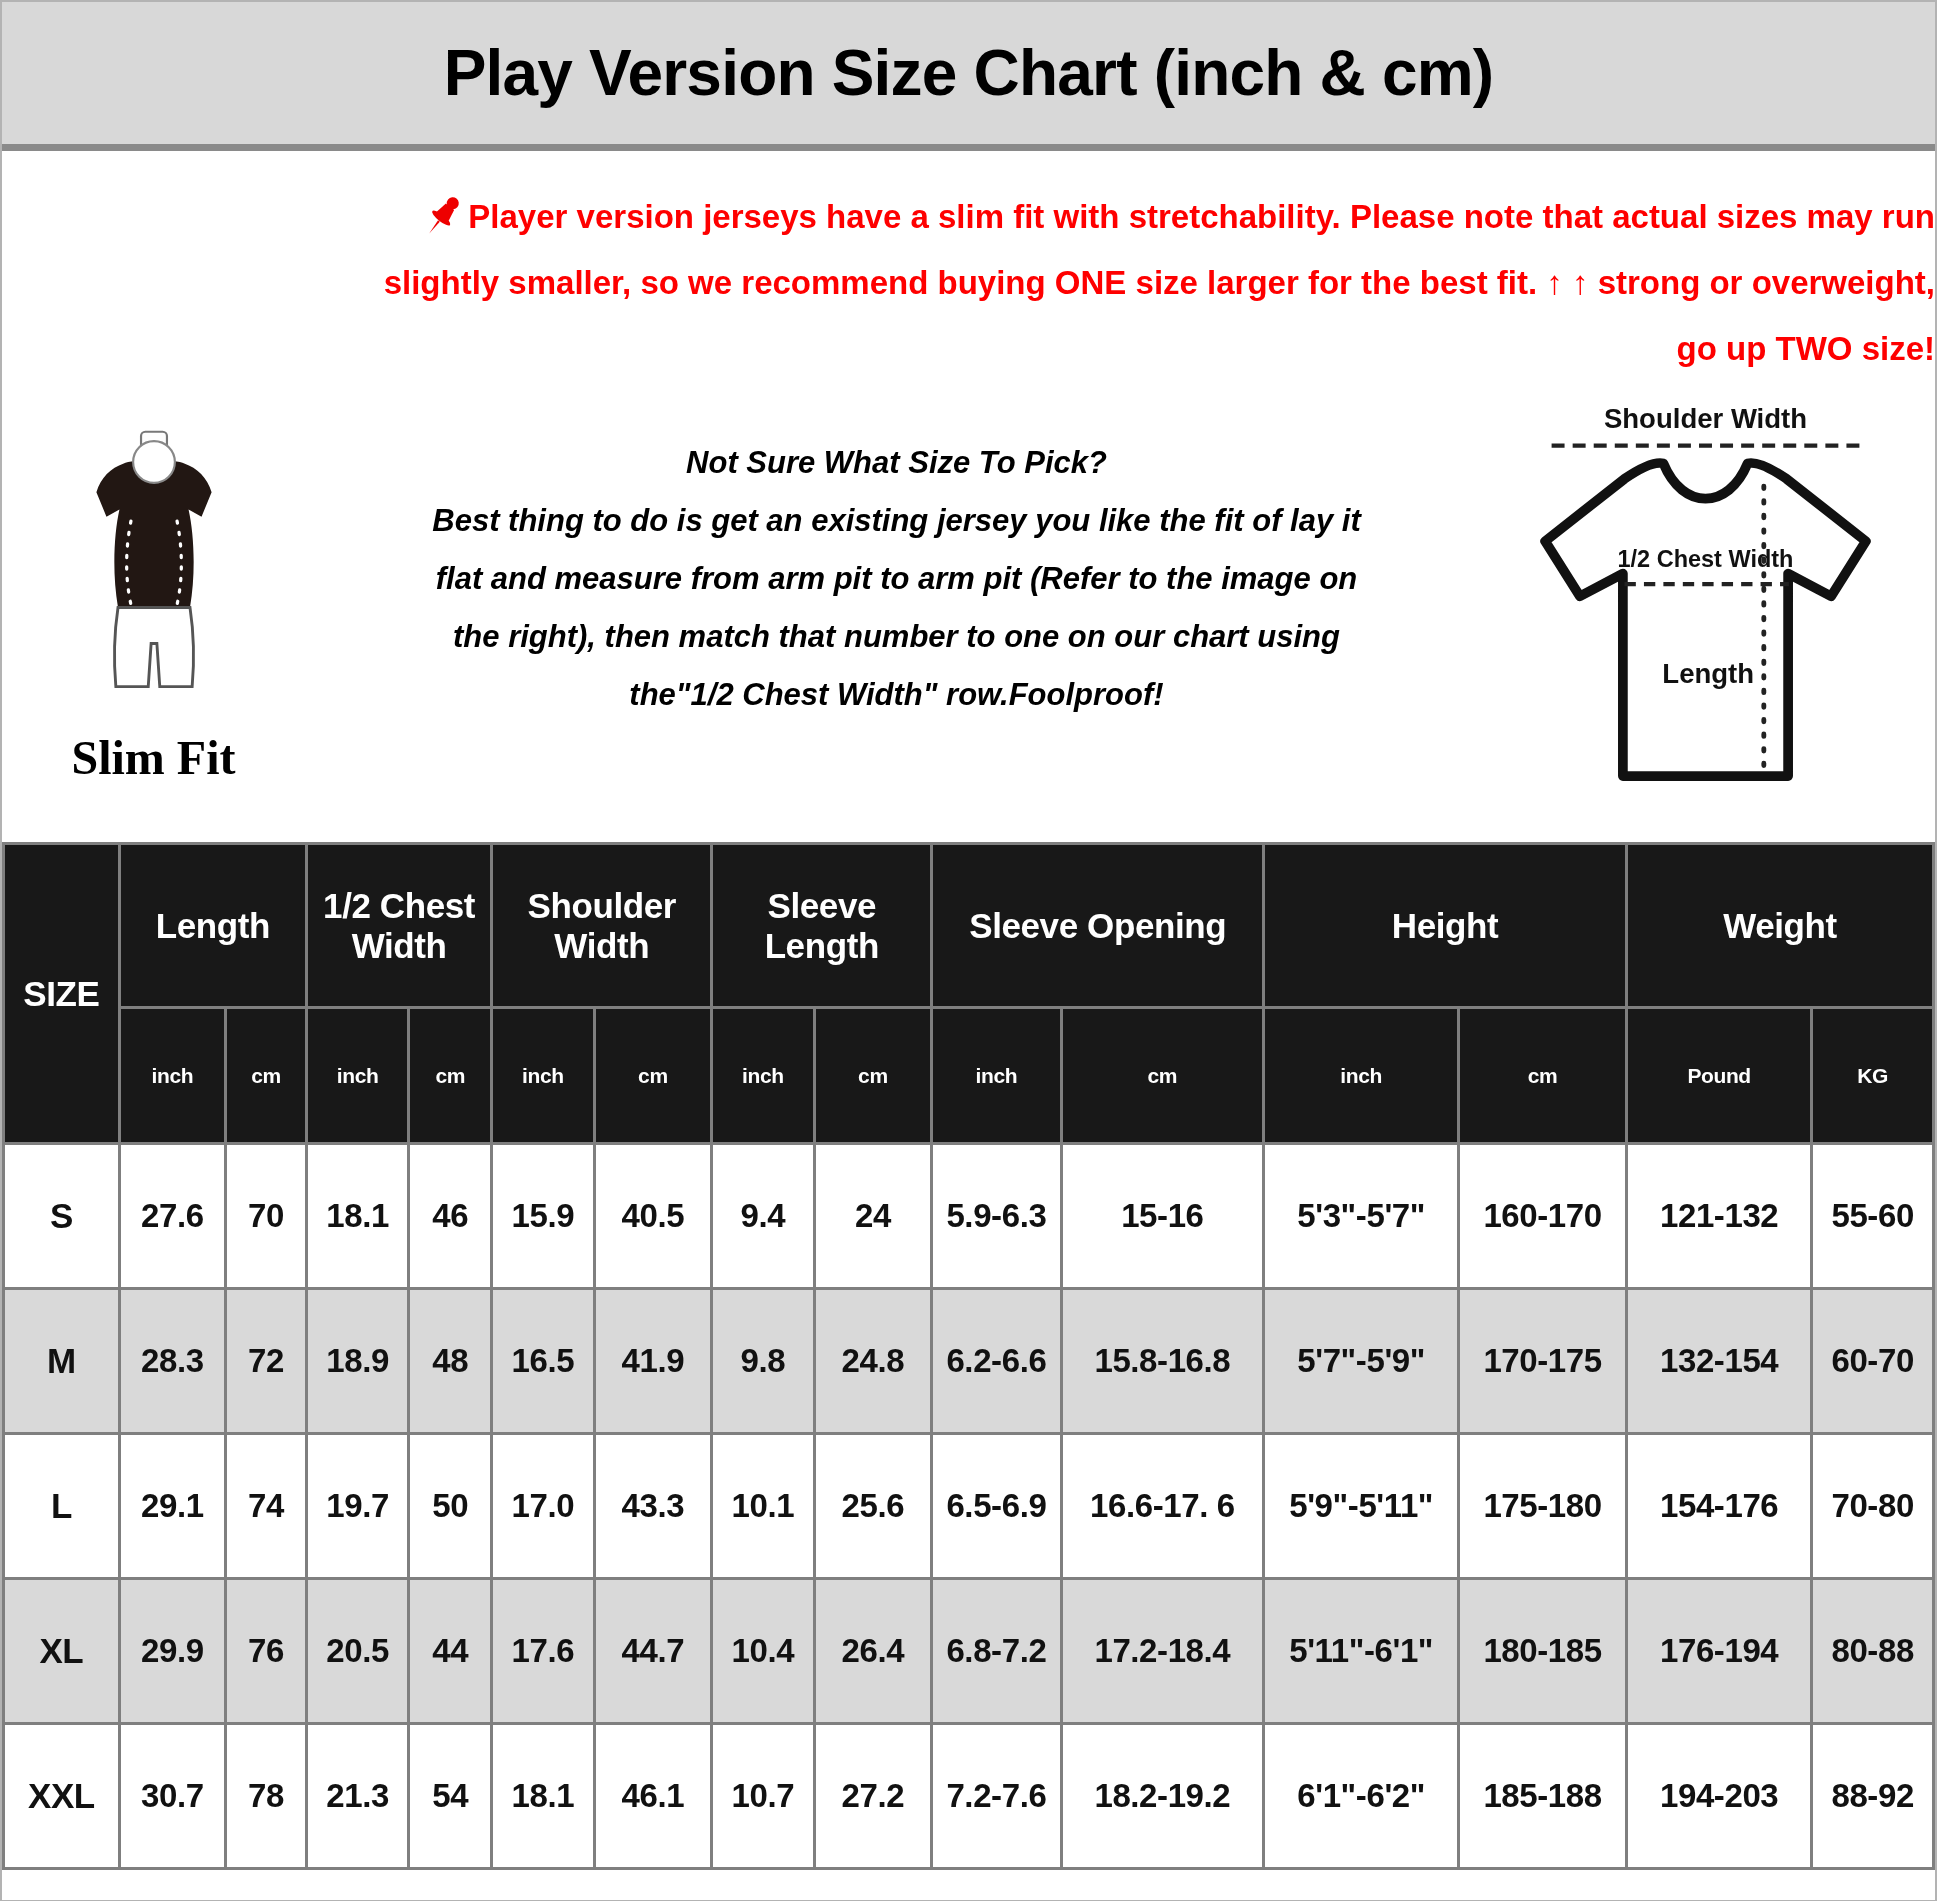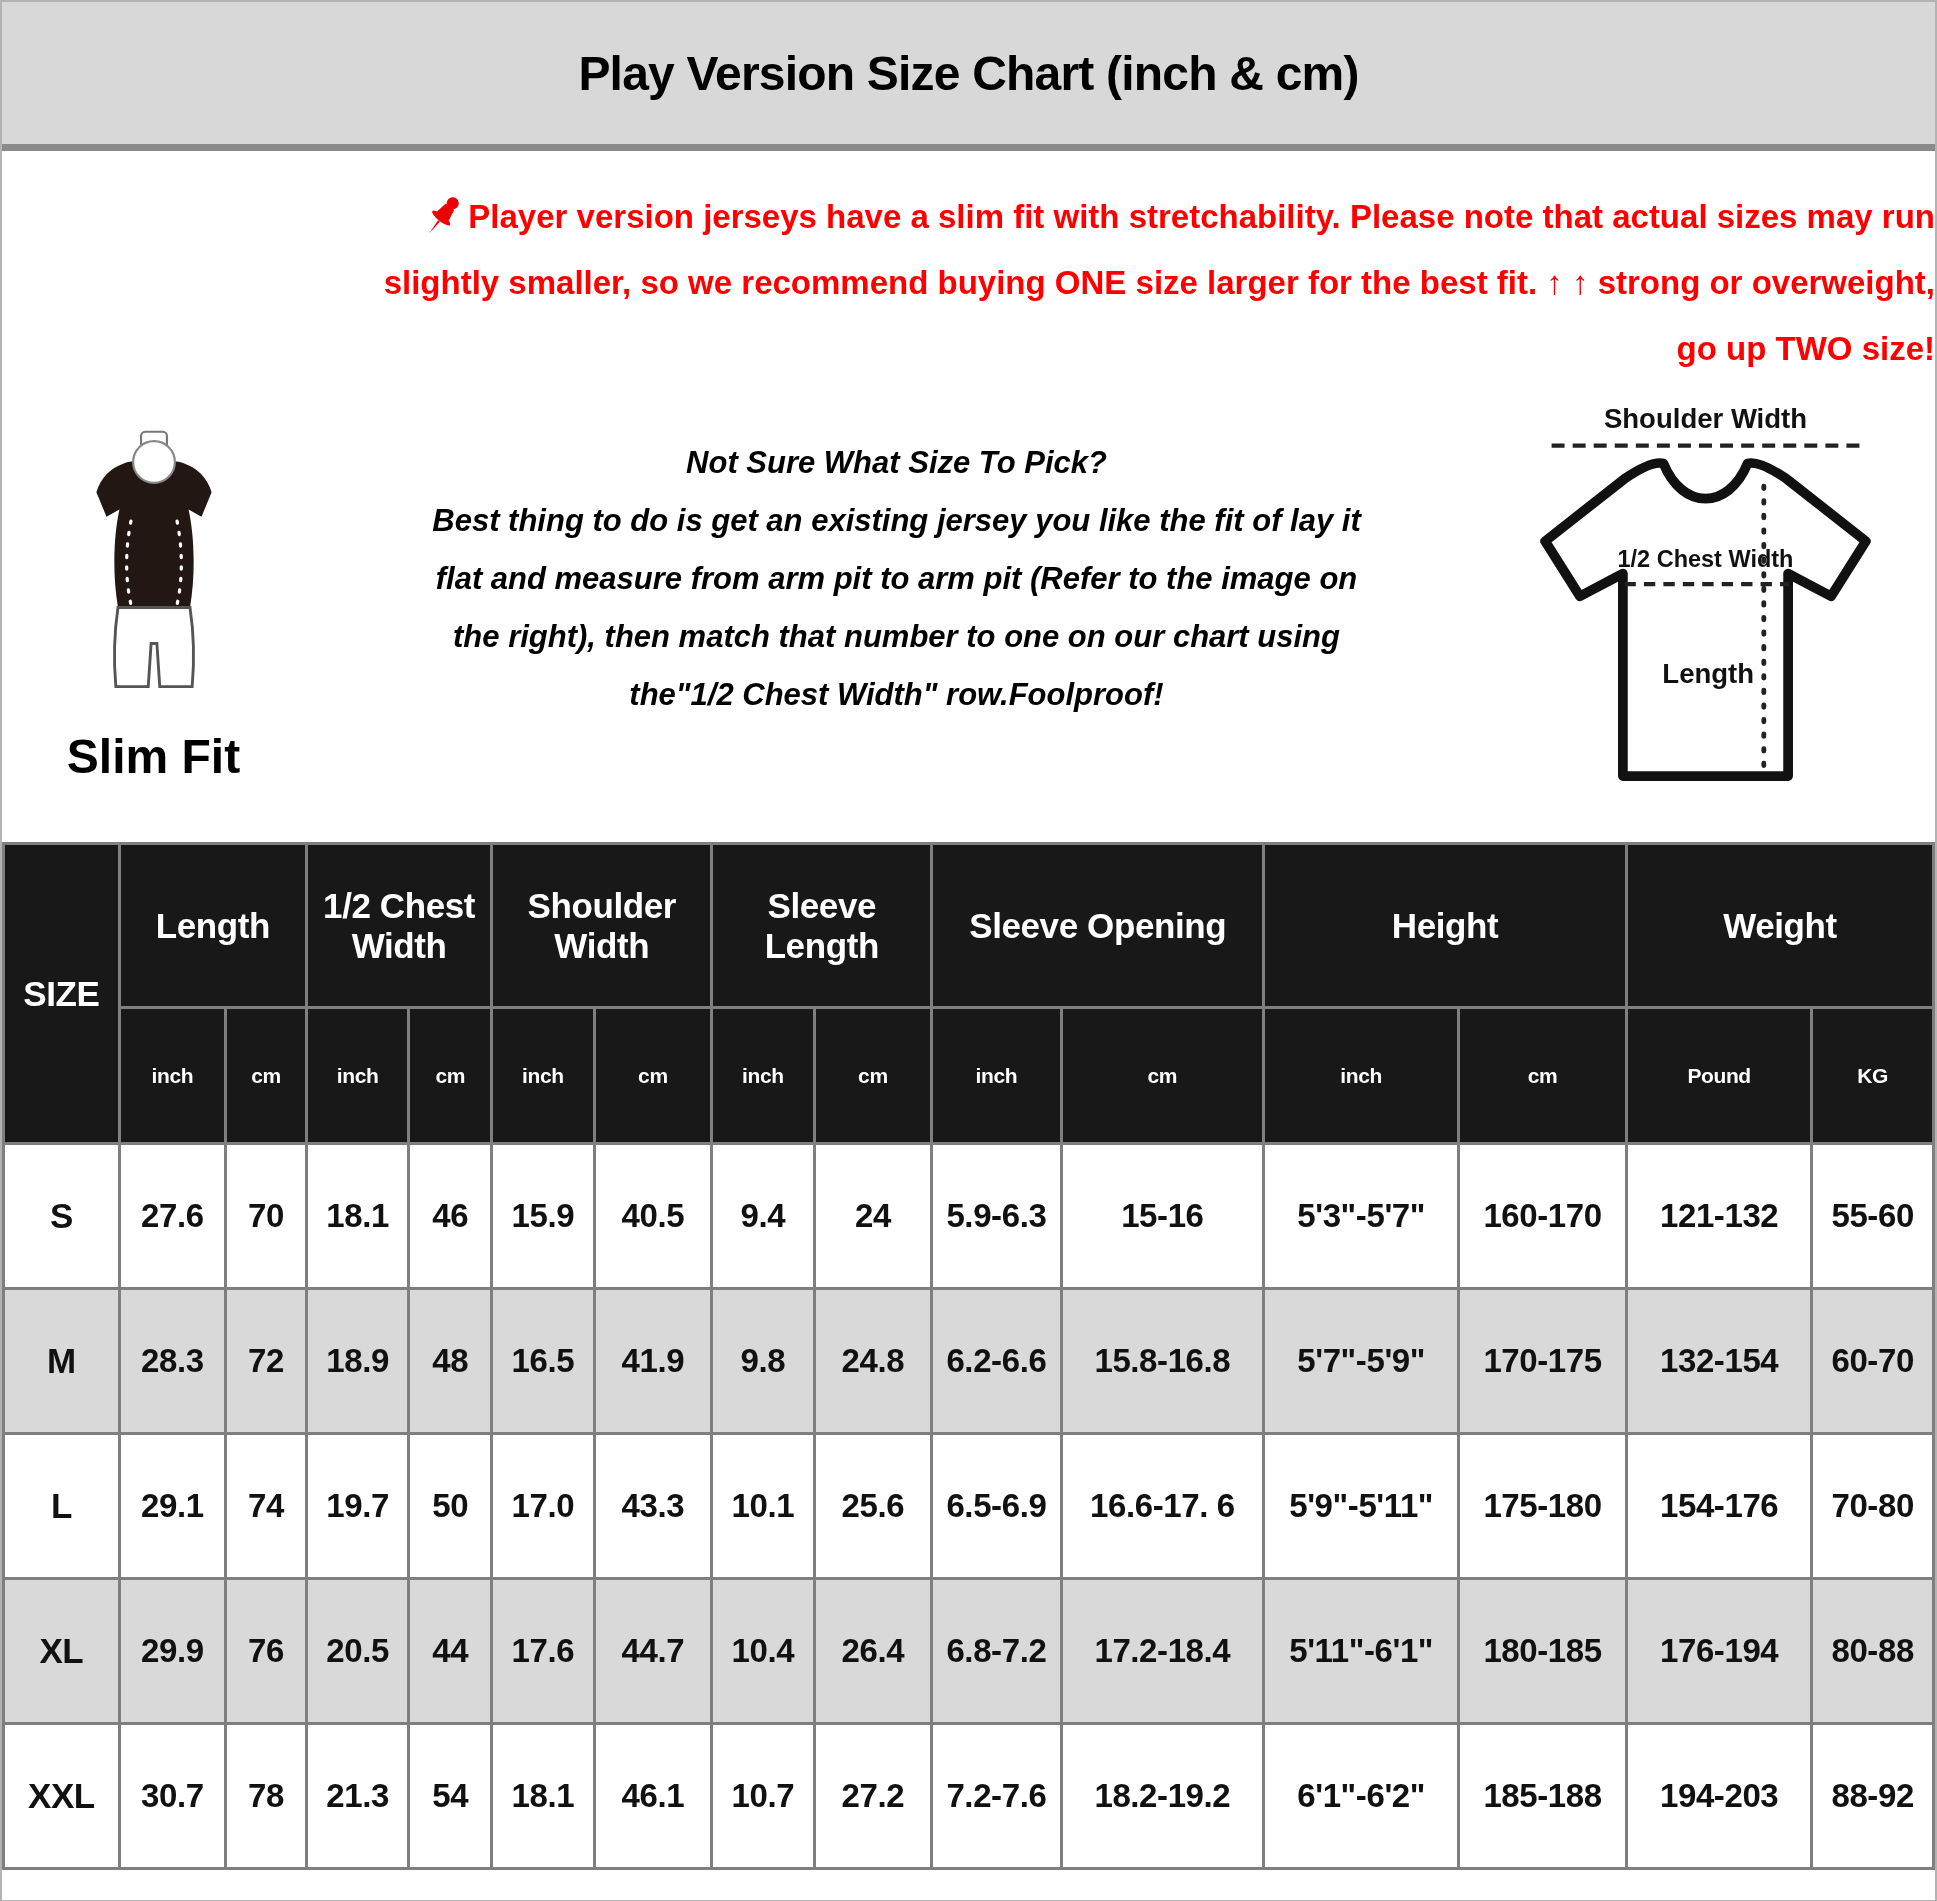--- a/index.html
+++ b/index.html
@@ -4,28 +4,28 @@
 <style>
   html,body{margin:0;padding:0;background:#ffffff;}
   .page{
     width:1937px;height:1902px;box-sizing:border-box;overflow:hidden;
     border:2.5px solid #b3b3b3;background:#ffffff;
     font-family:"Liberation Sans",sans-serif;font-weight:bold;color:#111;
   }
   
   .title-band{height:142px;background:#d8d8d8;border-bottom:7.4px solid #8a8a8a;
     display:flex;align-items:center;justify-content:center;}
-  .title{font-size:48px;letter-spacing:-0.8px;color:#000;}
+  .title{font-size:64px;letter-spacing:-0.8px;color:#000;}
   
   .notice{padding-top:33px;height:235px;box-sizing:border-box;}
   .red-line{text-align:right;color:#fe0000;font-size:33px;line-height:66px;white-space:nowrap;}
   .pin{display:inline-block;width:48px;height:51px;vertical-align:-11.6px;}
   
   .middle{display:flex;height:456px;box-sizing:border-box;padding:0 15px;}
-  .slimfit-col{width:273px;display:flex;flex-direction:column;align-items:center;padding-top:40px;}
+  .slimfit-col{width:273px;display:flex;flex-direction:column;align-items:center;padding-top:40px;font-family:Liberation Serif, serif;}
   .slimfit-icon svg{width:198px;height:288px;}
   .slimfit-label{font-size:48px;margin-top:11.6px;color:#000;}
   .help-col{flex:1;text-align:center;padding-top:48px;font-size:31px;line-height:58px;color:#000;}
   .help-line{white-space:nowrap;font-style:italic;}
   .diagram-col{width:417px;padding-top:5px;}
   .diagram-col svg{width:405px;height:430px;}
   .svg-label{font-family:"Liberation Sans",sans-serif;font-weight:bold;fill:#111;}
   
   table{width:100%;border-collapse:collapse;table-layout:fixed;}
   th,td{border:3.3px solid #7f7f7f;text-align:center;vertical-align:middle;padding:0;letter-spacing:-0.4px;}

